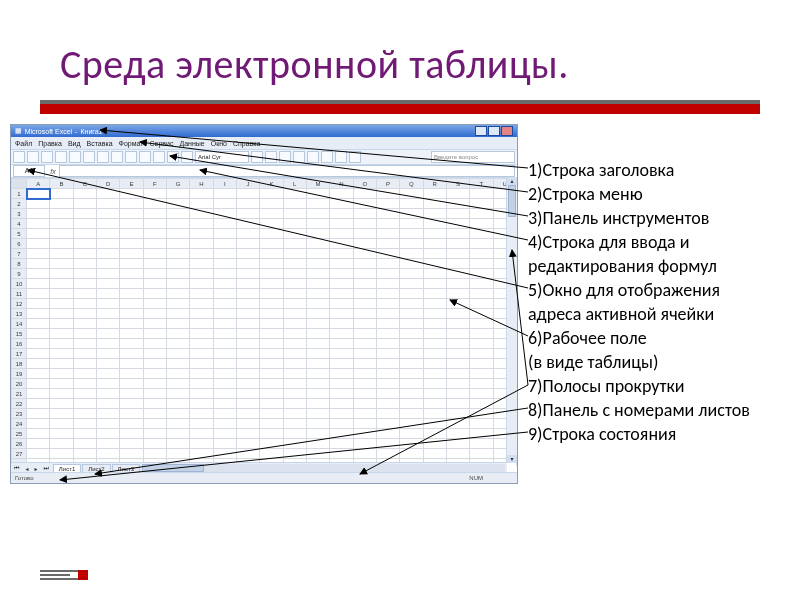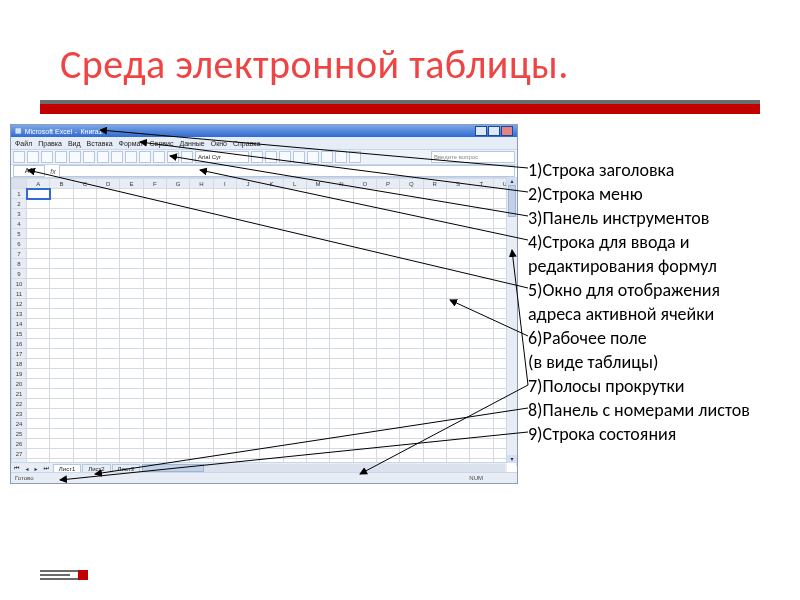--- a/index.html
+++ b/index.html
@@ -15,21 +15,21 @@
   .slide {
     position: relative;
     width: 800px;
     height: 600px;
   }
   .title {
     position: absolute;
     left: 60px;
     top: 40px;
     font-size: 40px;
-    color: #ef4444;
+    color: #701a75;
     letter-spacing: 0.5px;
   }
   .underline-dark {
     position: absolute;
     left: 40px;
     top: 100px;
     width: 720px;
     height: 4px;
     background: #6b6b6b;
   }

